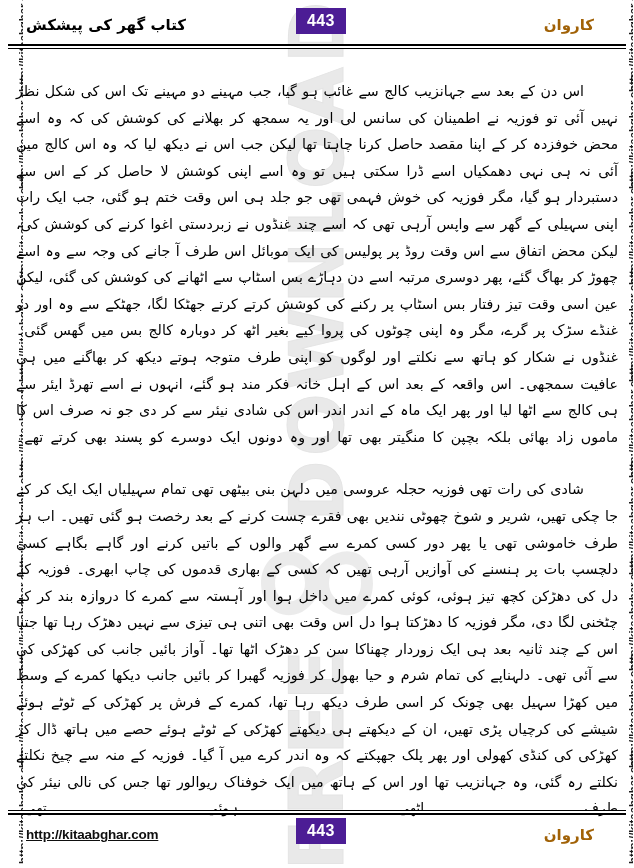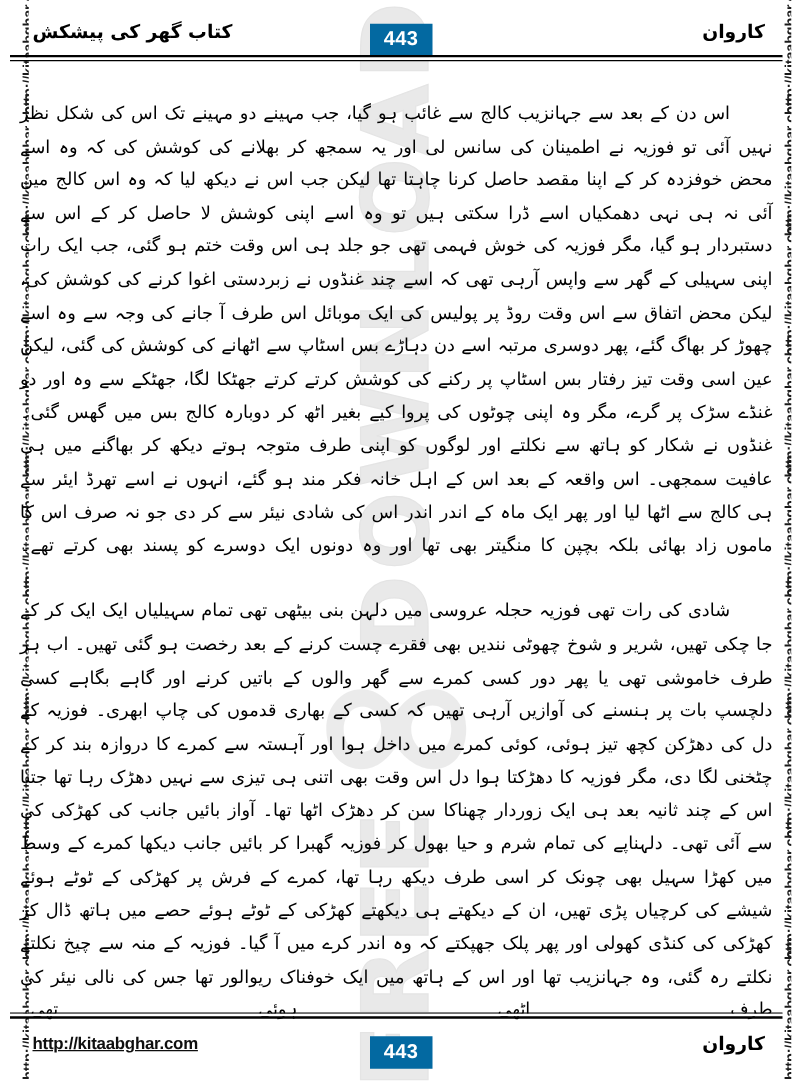--- a/index.html
+++ b/index.html
@@ -92,25 +92,25 @@
   .runner.footer { top: 818px; }
 
   .runner-side {
     position: absolute;
     top: 0;
     line-height: 34px;
     white-space: nowrap;
     text-align: right;
   }
   .runner-right {
-    right: 22px;
+    right: 40px;
     font-family: "DejaVu Sans", sans-serif;
     font-size: 15px;
     font-weight: 700;
-    color: #000000;
+    color: #a16207;
     direction: rtl;
   }
   .runner-left {
     left: 26px;
     direction: ltr;
   }
   .runner-left.urdu {
     font-family: "DejaVu Sans", sans-serif;
     font-size: 15px;
     font-weight: 700;
@@ -120,22 +120,22 @@
   .runner-left.url {
     font-family: "Liberation Sans", sans-serif;
     font-size: 13.5px;
     font-weight: 700;
     color: #0f0f0f;
     letter-spacing: -0.2px;
   }
   .pagebox {
     position: absolute;
     left: 296px;
-    top: 11px;
-    background: #0369a1;
+    top: 0;
+    background: #4c1d95;
     color: #ffffff;
     font-family: "Liberation Sans", sans-serif;
     font-weight: 700;
     font-size: 16px;
     line-height: 22px;
     padding: 2px 11px 2px 11px;
     letter-spacing: 0.3px;
     direction: ltr;
   }
 

